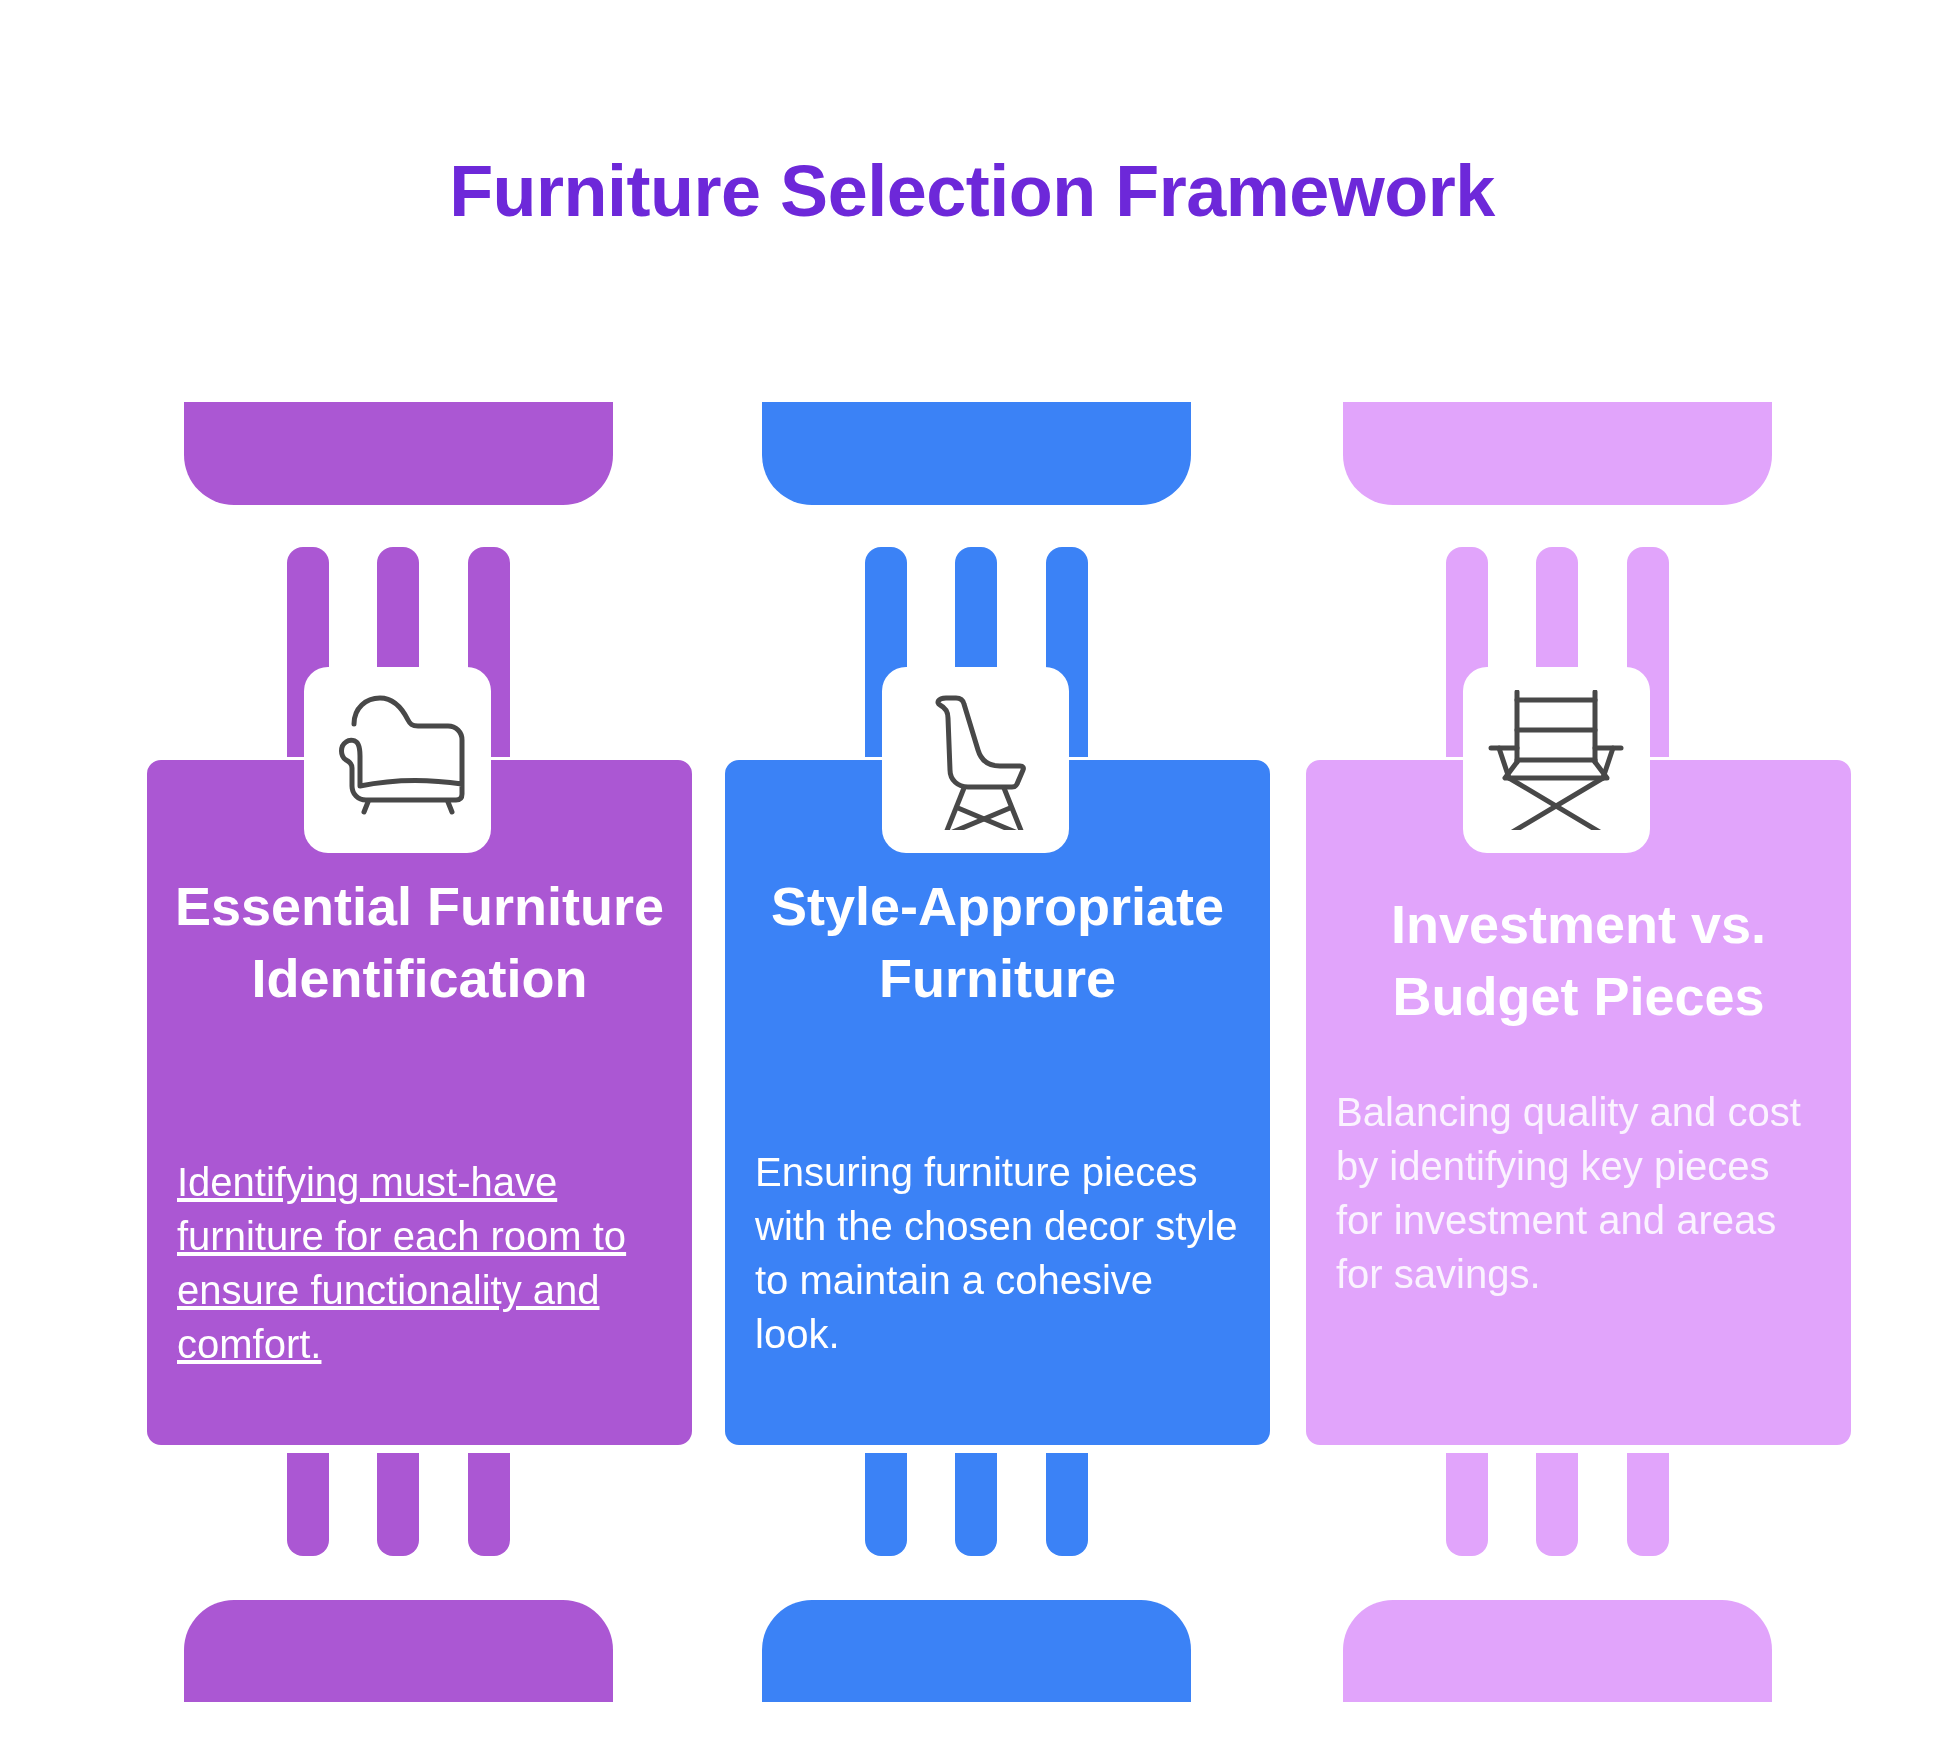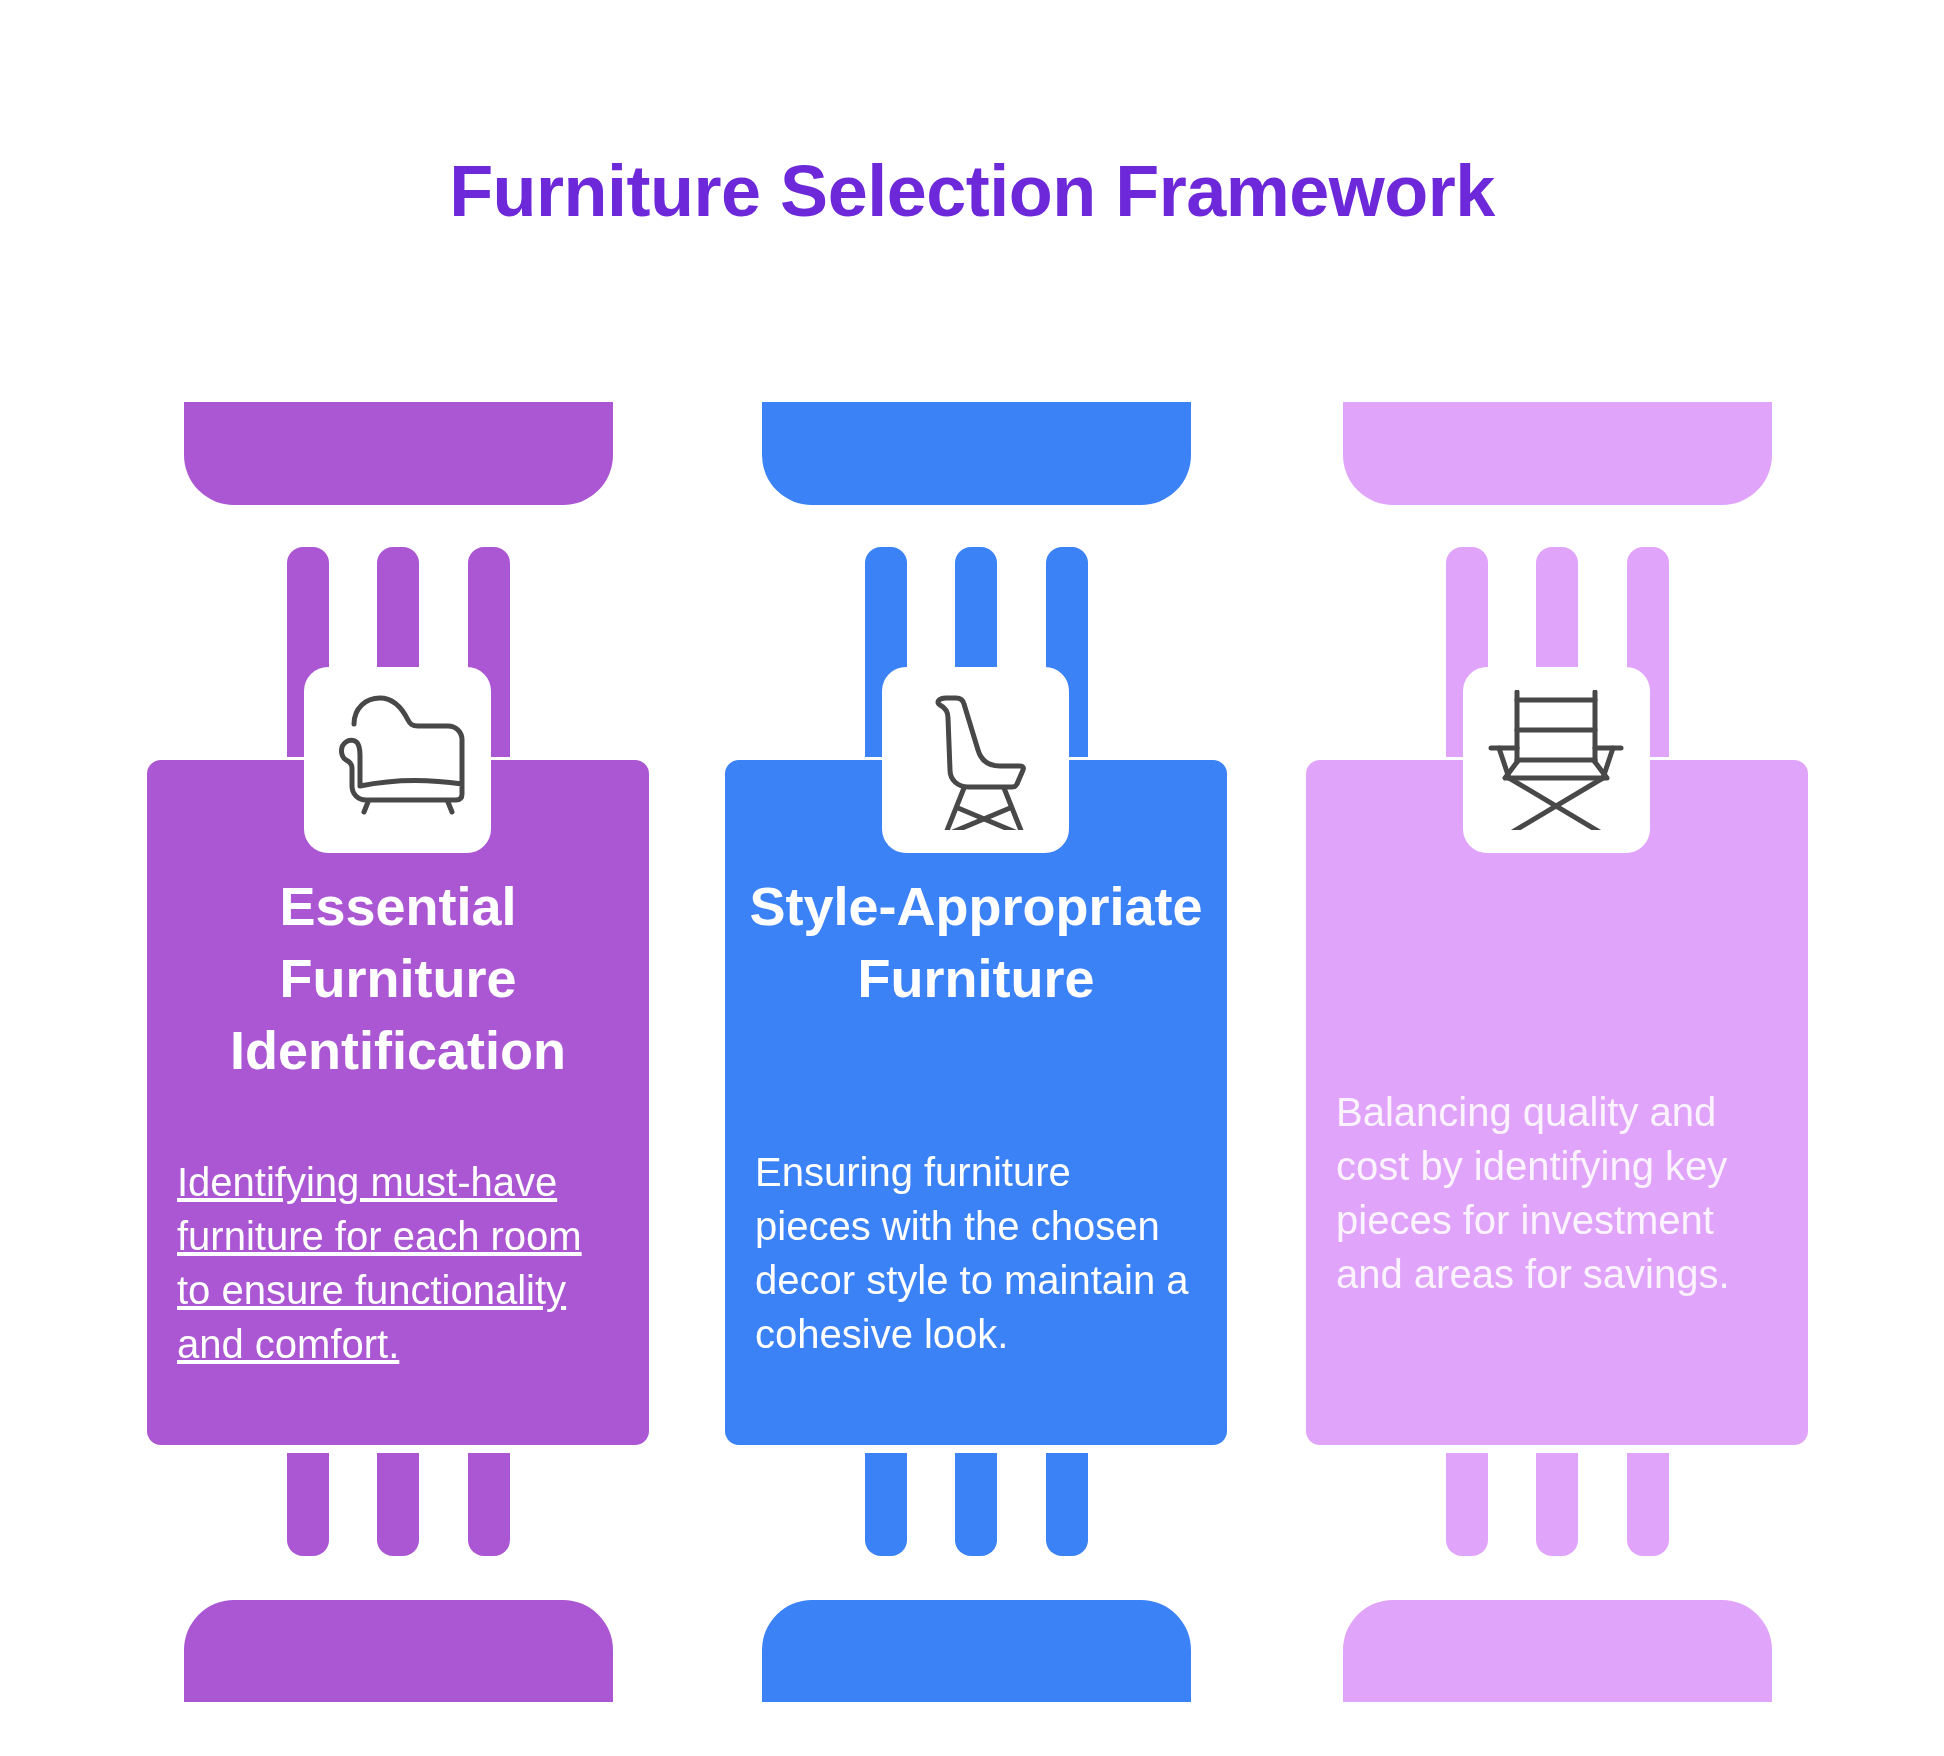--- a/index.html
+++ b/index.html
@@ -5,21 +5,21 @@
   html, body { margin: 0; padding: 0; background: #ffffff; }
   body { width: 1944px; height: 1756px; position: relative; overflow: hidden; font-family: "Liberation Sans", "DejaVu Sans", sans-serif; }
   .title { position: absolute; left: 0; top: 150px; width: 1944px; text-align: center; font-size: 72px; font-weight: bold; color: #6d28d9; letter-spacing: -0.5px; }
   .col { position: absolute; top: 0; width: 502px; height: 1756px; }
   .cap-top { position: absolute; left: 37px; top: 402px; width: 429px; height: 103px; border-radius: 0 0 50px 50px; }
   .cap-bottom { position: absolute; left: 37px; top: 1600px; width: 429px; height: 102px; border-radius: 50px 50px 0 0; }
   .pillar { position: absolute; width: 42px; }
   .pillar.up { top: 547px; height: 210px; border-radius: 16px 16px 0 0; }
   .pillar.down { top: 1453px; height: 103px; border-radius: 0 0 16px 16px; }
   .p1 { left: 140px; } .p2 { left: 230px; } .p3 { left: 321px; }
-  .card { position: absolute; left: 0; top: 760px; width: 502px; height: 685px; border-radius: 14px; }
+  .card { position: absolute; left: 0; top: 760px; width: 545px; height: 685px; border-radius: 14px; }
   .tile { position: absolute; left: 157px; top: 667px; width: 187px; height: 186px; background: #ffffff; border-radius: 24px; display: flex; align-items: center; justify-content: center; }
   .tile svg { width: 140px; height: 140px; }
   .card-title { position: absolute; left: 20px; right: 20px; text-align: center; color: #ffffff; font-weight: bold; font-size: 54px; line-height: 72px; }
   .card-desc { position: absolute; left: 30px; right: 30px; color: #ffffff; font-size: 40px; line-height: 54px; }
   .c1 .fill { background: #AB57D3; }
   .c2 .fill { background: #3b82f6; }
   .c3 .fill { background: #E1A4FB; }
   .c3 .card-desc { color: #fbf3ff; }
 </style>
 </head>
@@ -72,20 +72,21 @@
   <div class="pillar down p3 fill"></div>
   <div class="cap-bottom fill"></div>
 </div>
 
 <div class="col c3" style="left:1306px;">
   <div class="cap-top fill"></div>
   <div class="pillar up p1 fill"></div>
   <div class="pillar up p2 fill"></div>
   <div class="pillar up p3 fill"></div>
   <div class="card fill">
+    <div class="card-title" style="top:128px;">Investment vs. Budget Pieces</div>
     <div class="card-desc" style="top:325px;">Balancing quality and cost by identifying key pieces for investment and areas for savings.</div>
   </div>
   <div class="tile">
     <svg viewBox="0 0 140 140" fill="none" stroke="#484848" stroke-width="5" stroke-linecap="round" stroke-linejoin="round">
       <path d="M30 2 L30 72"></path>
       <path d="M108 2 L108 72"></path>
       <path d="M30 10 L108 10"></path>
       <path d="M30 40 L108 40"></path>
       <path d="M30 70 L108 70"></path>
       <path d="M4 58 L30 58"></path>

